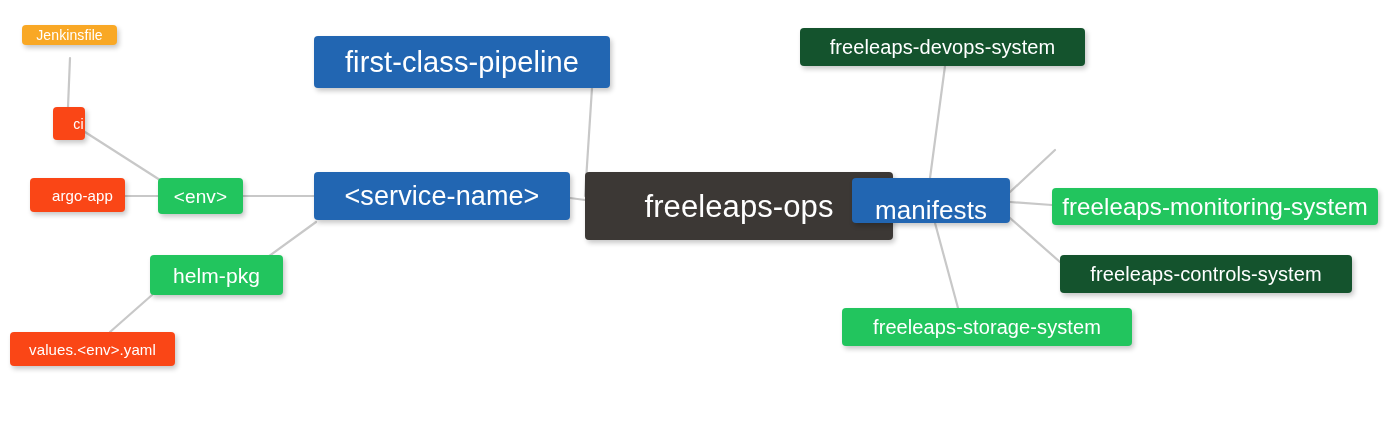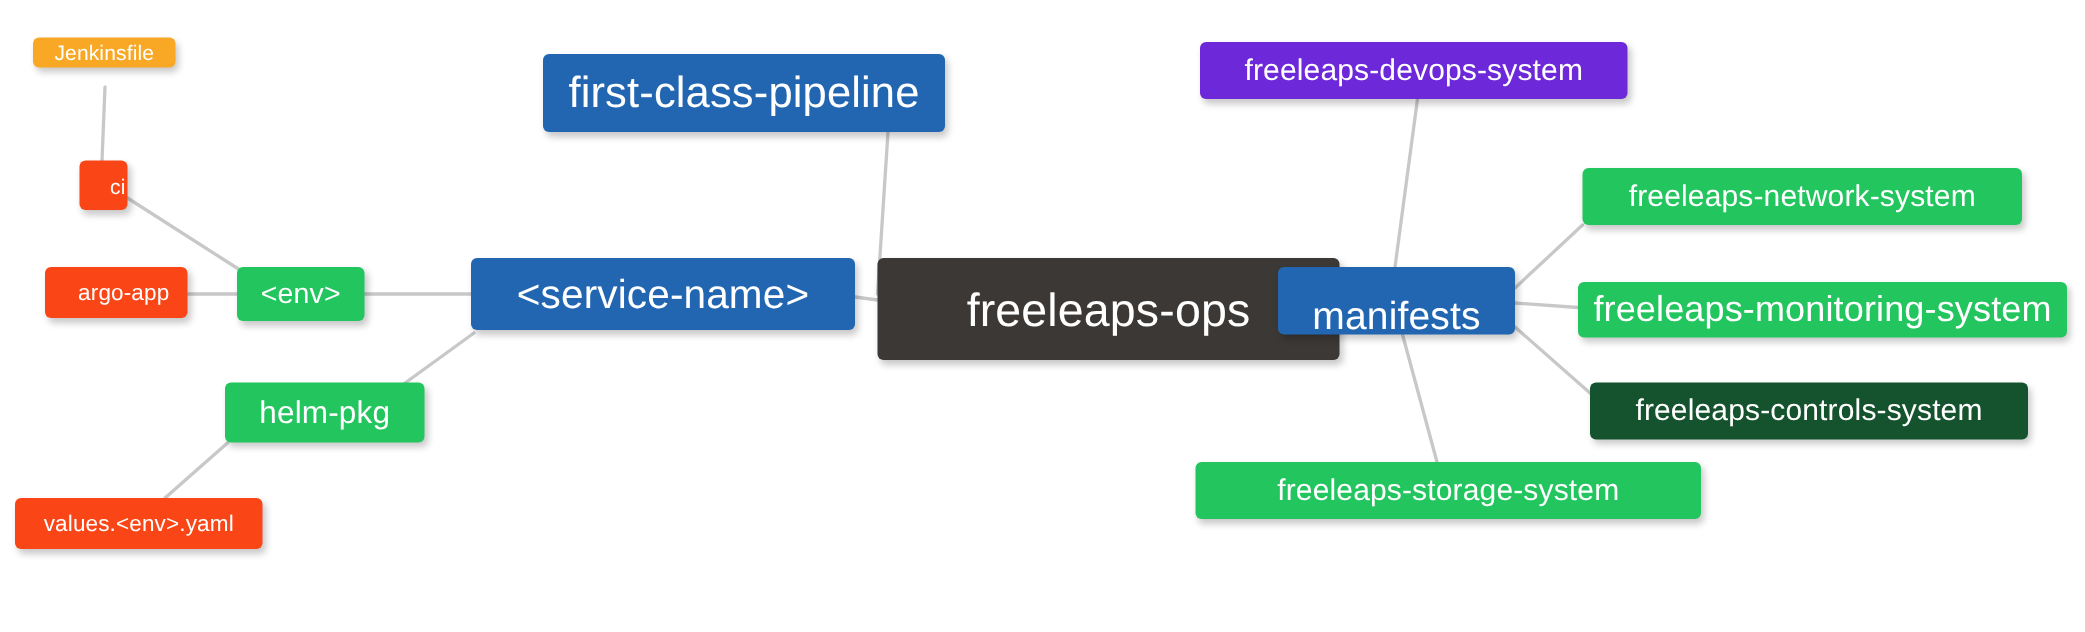--- a/index.html
+++ b/index.html
@@ -38,29 +38,29 @@
     z-index:2;
     cursor:pointer;
     user-select:none;
   }
   .n-jenkinsfile{left:22px;top:25px;width:95px;height:20px;background:#F9A825;font-size:14px;}
   .n-ci{left:53px;top:107px;width:32px;height:33px;background:#FA4616;font-size:14px;padding-left:19px;}
   .n-argoapp{left:30px;top:178px;width:95px;height:34px;background:#FA4616;font-size:15px;padding-left:10px;}
   .n-values{left:10px;top:332px;width:165px;height:34px;background:#FA4616;font-size:15px;}
   .n-env{left:158px;top:178px;width:85px;height:36px;background:#22C55E;font-size:19px;}
   .n-helmpkg{left:150px;top:255px;width:133px;height:40px;background:#22C55E;font-size:21px;}
-  .n-pipeline{left:314px;top:36px;width:268px;height:52px;background:#2266B2;font-size:29px;margin-left:48px;}
+  .n-pipeline{left:314px;top:36px;width:296px;height:52px;background:#2266B2;font-size:29px;}
   .n-service{left:314px;top:172px;width:256px;height:48px;background:#2266B2;font-size:27px;}
   .n-root{left:585px;top:172px;width:308px;height:68px;background:#3C3835;font-size:31px;}
   .n-manifests{left:852px;top:178px;width:158px;height:45px;background:#2266B2;font-size:26px;align-items:flex-end;}
-  .n-devops{left:800px;top:28px;width:285px;height:38px;background:#6d28d9;font-size:20px;}
+  .n-devops{left:800px;top:28px;width:285px;height:38px;background:#14532d;font-size:20px;}
   .n-network{left:1055px;top:112px;width:293px;height:38px;background:#22C55E;font-size:20px;}
   .n-monitoring{left:1052px;top:188px;width:326px;height:37px;background:#22C55E;font-size:24px;}
   .n-controls{left:1060px;top:255px;width:292px;height:38px;background:#14532d;font-size:20px;}
-  .n-storage{left:797px;top:308px;width:337px;height:38px;background:#22C55E;font-size:20px;}
+  .n-storage{left:842px;top:308px;width:290px;height:38px;background:#22C55E;font-size:20px;}
 </style>
 </head>
 <body>
 
 <div id="canvas">
 
   <svg id="edges" viewBox="0 0 1390 421" width="1390" height="421" xmlns="http://www.w3.org/2000/svg">
     <g fill="none" stroke="#c8c8c8" stroke-width="2.2" stroke-linecap="round">
 
       <path d="M 585 196 L 592 88"></path>
@@ -130,23 +130,20 @@
   </div>
 
   <div class="node n-manifests">
     <span>manifests</span>
   </div>
 
   <div class="node n-devops">
     <span>freeleaps-devops-system</span>
   </div>
 
-  <div class="node n-network">
-    <span>freeleaps-network-system</span>
-  </div>
 
   <div class="node n-monitoring">
     <span>freeleaps-monitoring-system</span>
   </div>
 
   <div class="node n-controls">
     <span>freeleaps-controls-system</span>
   </div>
 
   <div class="node n-storage">

